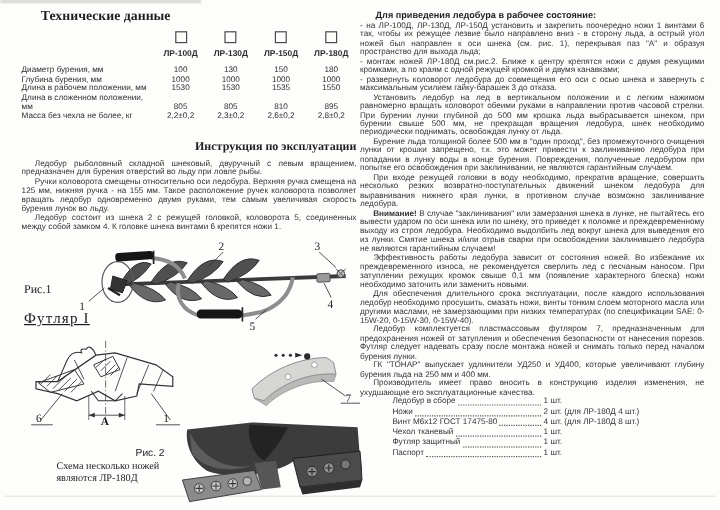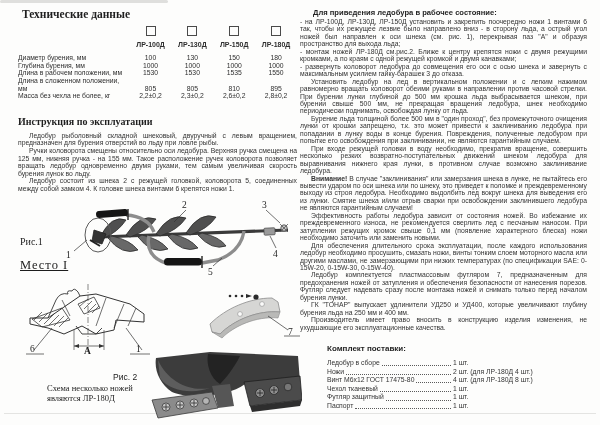--- a/index.html
+++ b/index.html
@@ -5,22 +5,22 @@
   html,body{margin:0;padding:0;}
   body{width:600px;height:425px;background:#f6f6f4;font-family:"Liberation Sans",sans-serif;}
   .page{position:relative;width:600px;height:425px;background:#fdfdfc;overflow:hidden;color:#2e2e2e;}
   .smudge{position:absolute;left:0;top:0;width:168px;height:3px;background:#d7d7d5;border-radius:2px;opacity:.8;}
   .scanline{position:absolute;left:4px;top:413px;width:592px;height:1px;background:#e4e4e2;}
 
   .col-left{position:absolute;left:18px;top:8px;width:279px;}
   .col-right{position:absolute;left:300px;top:8px;width:287px;}
 
   .h-serif{font-family:"Liberation Serif",serif;font-weight:bold;color:#1f1f1f;}
-  .tech-title{font-size:11.5px;margin:0 0 6px 4px;}
-  .instr-title{font-size:10px;text-align:left;margin:16px 0 5px 0;}
+  .tech-title{font-size:11.5px;margin:0 0 6px 16px;}
+  .instr-title{font-size:10px;text-align:right;margin:16px 0 5px 0;}
 
   .trow{display:flex;align-items:flex-end;}
   .tlabel{width:112px;font-size:6.8px;line-height:7.6px;}
   .tval{width:42px;text-align:center;font-size:6.8px;line-height:7.6px;}
   .tval.model{font-weight:bold;font-size:7px;}
   .cbrow{margin-bottom:3px;}
   .checkbox{display:inline-block;width:8px;height:8px;border:1px solid #4a4a4a;background:#fdfdfc;}
   .spacer6{height:6px;}
 
   p.body{font-size:6.8px;line-height:7.6px;text-align:justify;margin:0;color:#333;}
@@ -159,21 +159,21 @@
       </g>
 
       <text class="callout" x="58" y="62">1</text>
       <text class="callout" x="174" y="12">2</text>
       <text class="callout" x="254" y="12">3</text>
       <text class="callout" x="265" y="61">4</text>
       <text class="callout" x="200" y="79">5</text>
     </svg>
 
     <div class="fig1-label">Рис.1</div>
-    <div class="place-label">Место I</div>
+    <div class="place-label">Футляр I</div>
 
     <svg style="left:18px;top:86px;" width="140" height="78" viewBox="0 0 140 78">
 
       <line x1="70" y1="2" x2="70" y2="70" stroke="#555" stroke-width="0.7" stroke-dasharray="6 2 1 2"></line>
 
       <path d="M30,36 L38,18 Q42,10 50,12 Q48,8 54,9 Q56,5 60,10 L62,14" fill="none" stroke="#333" stroke-width="0.9"></path>
 
       <path d="M12,36 L30,36 L62,14 L78,12 L112,22 L126,32 L126,40 L98,38 L96,48 L78,52 L64,44 L46,52 L30,46 L12,42 Z" fill="none" stroke="#333" stroke-width="1"></path>
 
       <path d="M14,37 L44,26 L52,38 L24,45 Z" fill="none" stroke="#333" stroke-width="0.8"></path>
@@ -275,21 +275,20 @@
     <p class="body ind">Установить ледобур на лед в вертикальном положении и с легким нажимом равномерно вращать коловорот обеими руками в направлении против часовой стрелки. При бурении лунки глубиной до 500 мм крошка льда выбрасывается шнеком, при бурении свыше 500 мм, не прекращая вращения ледобура, шнек необходимо периодически поднимать, освобождая лунку от льда.</p>
     <p class="body ind">Бурение льда толщиной более 500 мм в "один проход", без промежуточного очищения лунки от крошки запрещено, т.к. это может привести к заклиниванию ледобура при попадании в лунку воды в конце бурения. Повреждения, полученные ледобуром при попытке его освобождения при заклинивании, не являются гарантийным случаем.</p>
     <p class="body ind">При входе режущей головки в воду необходимо, прекратив вращение, совершить несколько резких возвратно-поступательных движений шнеком ледобура для выравнивания нижнего края лунки, в противном случае возможно заклинивание ледобура.</p>
     <p class="body ind"><b>Внимание!</b><span> В случае "заклинивания" или замерзания шнека в лунке, не пытайтесь его вывести ударом по оси шнека или по шнеку, это приведет к поломке и преждевременному выходу из строя ледобура. Необходимо выдолбить лед вокруг шнека для выведения его из лунки. Смятие шнека и/или отрыв сварки при освобождении заклинившего ледобура не являются гарантийным случаем!</span></p>
     <p class="body ind">Эффективность работы ледобура зависит от состояния ножей. Во избежание их преждевременного износа, не рекомендуется сверлить лед с песчаным наносом. При затуплении режущих кромок свыше 0,1 мм (появление характерного блеска) ножи необходимо заточить или заменить новыми.</p>
     <p class="body ind">Для обеспечения длительного срока эксплуатации, после каждого использования ледобур необходимо просушить, смазать ножи, винты тонким слоем моторного масла или другими маслами, не замерзающими при низких температурах (по спецификации SAE: 0-15W-20, 0-15W-30, 0-15W-40).</p>
     <p class="body ind">Ледобур комплектуется пластмассовым футляром 7, предназначенным для предохранения ножей от затупления и обеспечения безопасности от нанесения порезов. Футляр следует надевать сразу после монтажа ножей и снимать только перед началом бурения лунки.</p>
     <p class="body ind">ГК "ТОНАР" выпускает удлинители УД250 и УД400, которые увеличивают глубину бурения льда на 250 мм и 400 мм.</p>
     <p class="body ind">Производитель имеет право вносить в конструкцию изделия изменения, не ухудшающие его эксплуатационные качества.</p>
 
-    <div class="pkg-title">Комплект поставки:</div>
     <div class="pkg">
       <div class="pkg-row">
         <span class="pkg-lead">
             <span class="pkg-name">Ледобур в сборе</span>
             <span class="pkg-dots"></span>
           </span>
         <span class="pkg-qty">1 шт.</span>
       </div>
       <div class="pkg-row">
         <span class="pkg-lead">

